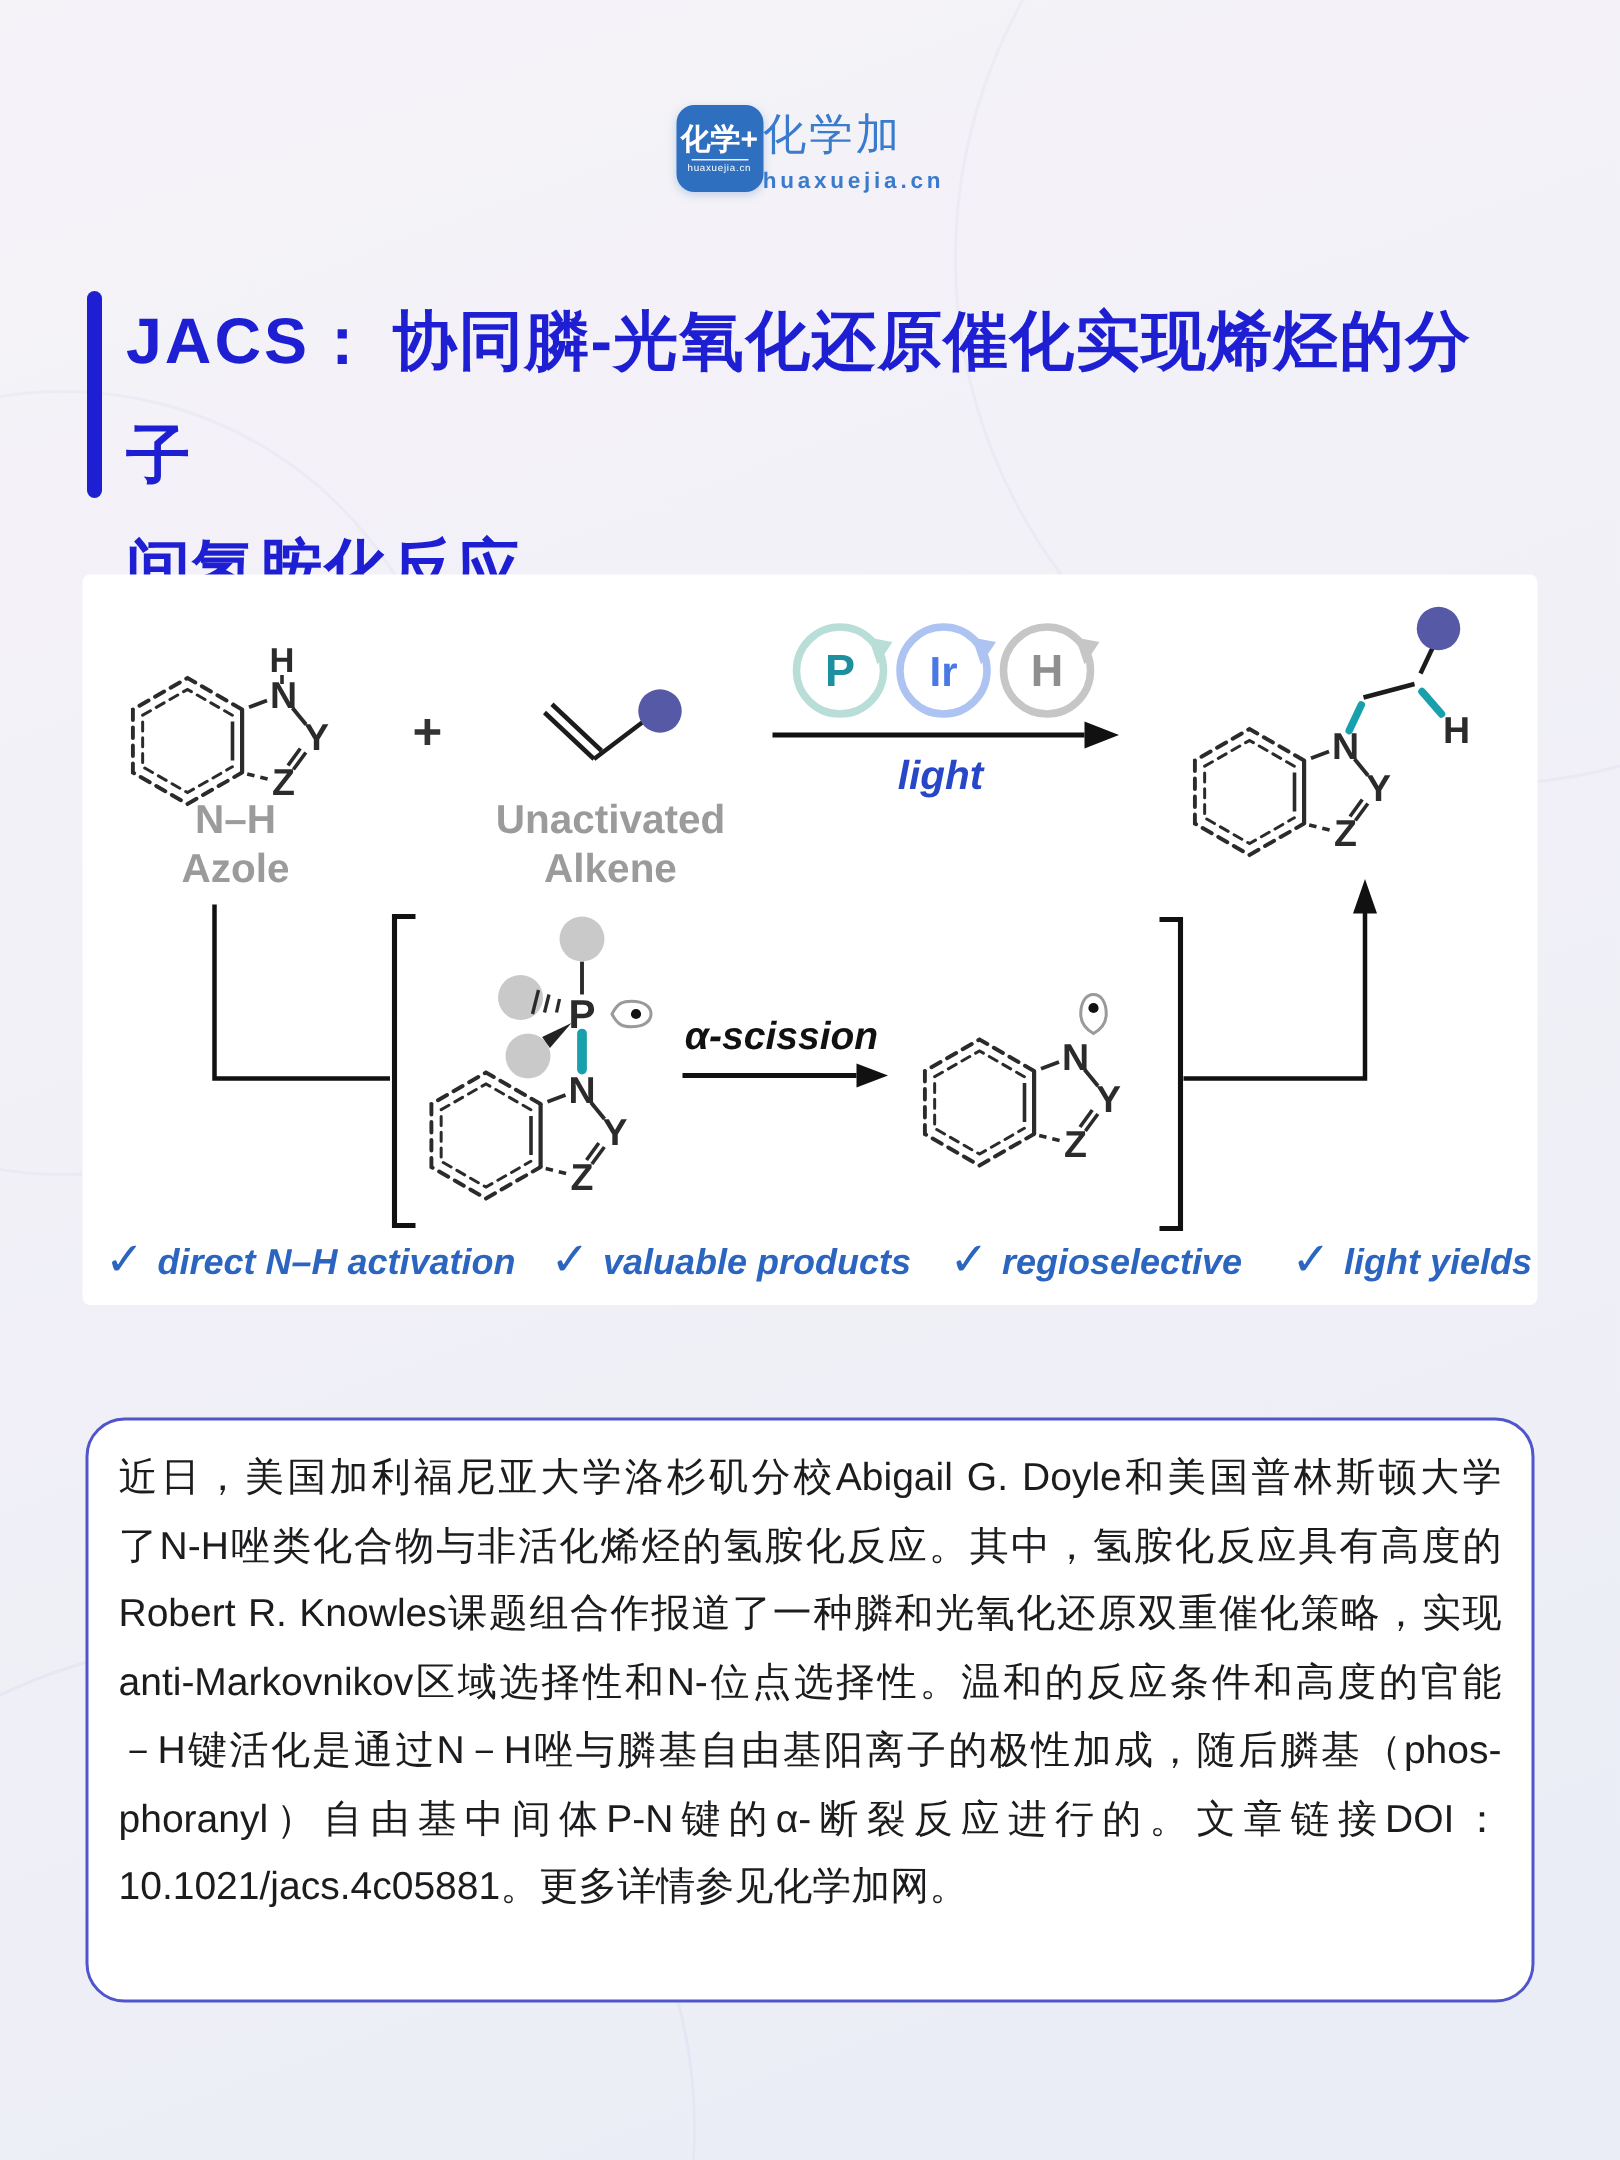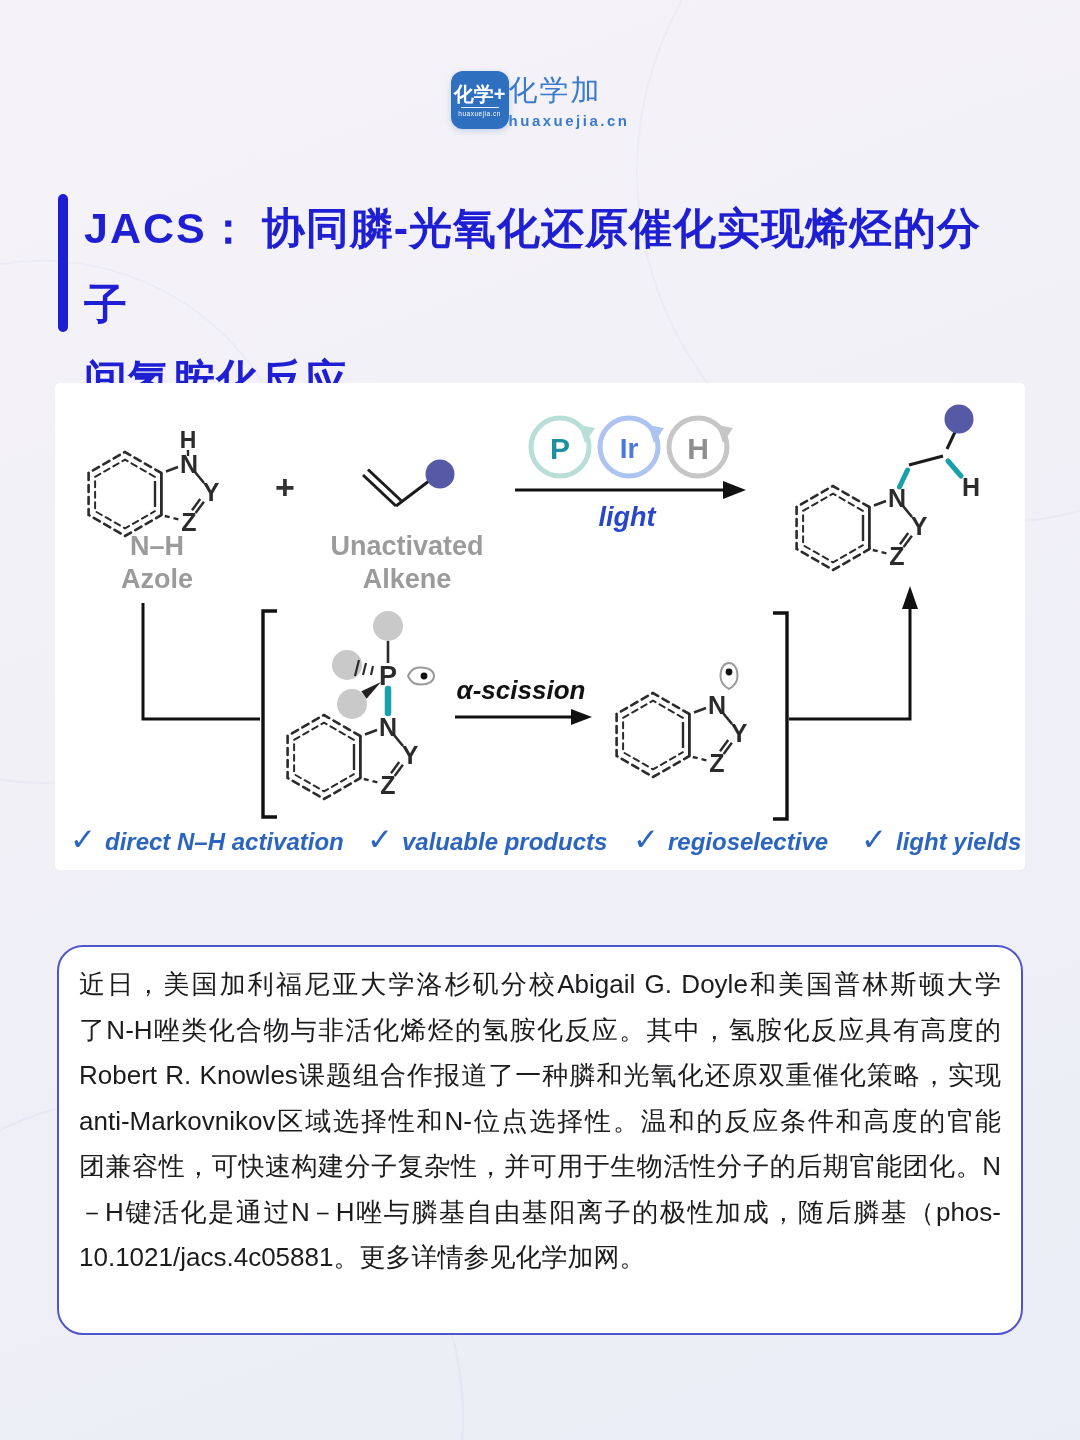--- a/index.html
+++ b/index.html
@@ -5,21 +5,21 @@
   html,body{margin:0;padding:0;background:#e9ecf4;}
   .page{position:relative;width:1080px;height:1440px;margin:0 auto;overflow:hidden;
         background:linear-gradient(160deg,#f5f3f8 0%,#f1f0f7 45%,#eaedf6 100%);
         font-family:"Liberation Sans","DejaVu Sans",sans-serif;}
   .swirl{position:absolute;border-radius:50%;border:2px solid rgba(110,120,200,0.05);}
   .swirl.s1{width:700px;height:700px;right:-260px;top:-180px;}
   .swirl.s2{width:520px;height:520px;left:-220px;top:260px;}
   .swirl.s3{width:640px;height:640px;left:-180px;bottom:-300px;border-color:rgba(110,120,200,0.06);}
 
   
-  .logo{position:absolute;left:0;top:70px;width:100%;display:flex;justify-content:center;align-items:center;}
+  .logo{position:absolute;left:0;top:70px;width:100%;display:flex;justify-content:center;align-items:flex-start;}
   .logo-icon{width:58px;height:58px;border-radius:12px;background:#2e6fc0;color:#fff;
              display:flex;flex-direction:column;align-items:center;justify-content:center;box-shadow:0 2px 6px rgba(46,111,192,.25);}
   .logo-icon .li-text{font-size:20px;font-weight:bold;line-height:22px;}
   .logo-icon .li-line{display:block;width:38px;height:1px;background:rgba(255,255,255,.9);margin:2px 0;}
   .logo-icon .li-domain{font-size:6.5px;letter-spacing:.5px;}
   .logo-text{display:flex;flex-direction:column;}
   .logo-text .wordmark{font-size:29px;font-weight:normal;color:#3a7bce;line-height:40px;letter-spacing:2px;}
   .logo-text .domain{font-size:15px;font-weight:bold;color:#3a7bce;letter-spacing:2.5px;margin-top:2px;}
 
   
@@ -197,17 +197,17 @@
         <span class="f-label">light yields</span>
       </div>
     </div>
   </section>
 
   <section class="article-box">
     <p class="article-line">近日，美国加利福尼亚大学洛杉矶分校Abigail G. Doyle和美国普林斯顿大学</p>
     <p class="article-line">了N-H唑类化合物与非活化烯烃的氢胺化反应。其中，氢胺化反应具有高度的</p>
     <p class="article-line">Robert R. Knowles课题组合作报道了一种膦和光氧化还原双重催化策略，实现</p>
     <p class="article-line">anti-Markovnikov区域选择性和N-位点选择性。温和的反应条件和高度的官能</p>
-    <p class="article-line">团兼容性，可快速构建分子复杂性，并可用于生物活性分子的后期官能团化。N</p>
     <p class="article-line">－H键活化是通过N－H唑与膦基自由基阳离子的极性加成，随后膦基（phos-</p>
+    <p class="article-line">phoranyl）自由基中间体P-N键的α-断裂反应进行的。文章链接DOI：</p>
     <p class="article-line last">10.1021/jacs.4c05881。更多详情参见化学加网。</p>
   </section>
 </div>
 
 </body></html>

